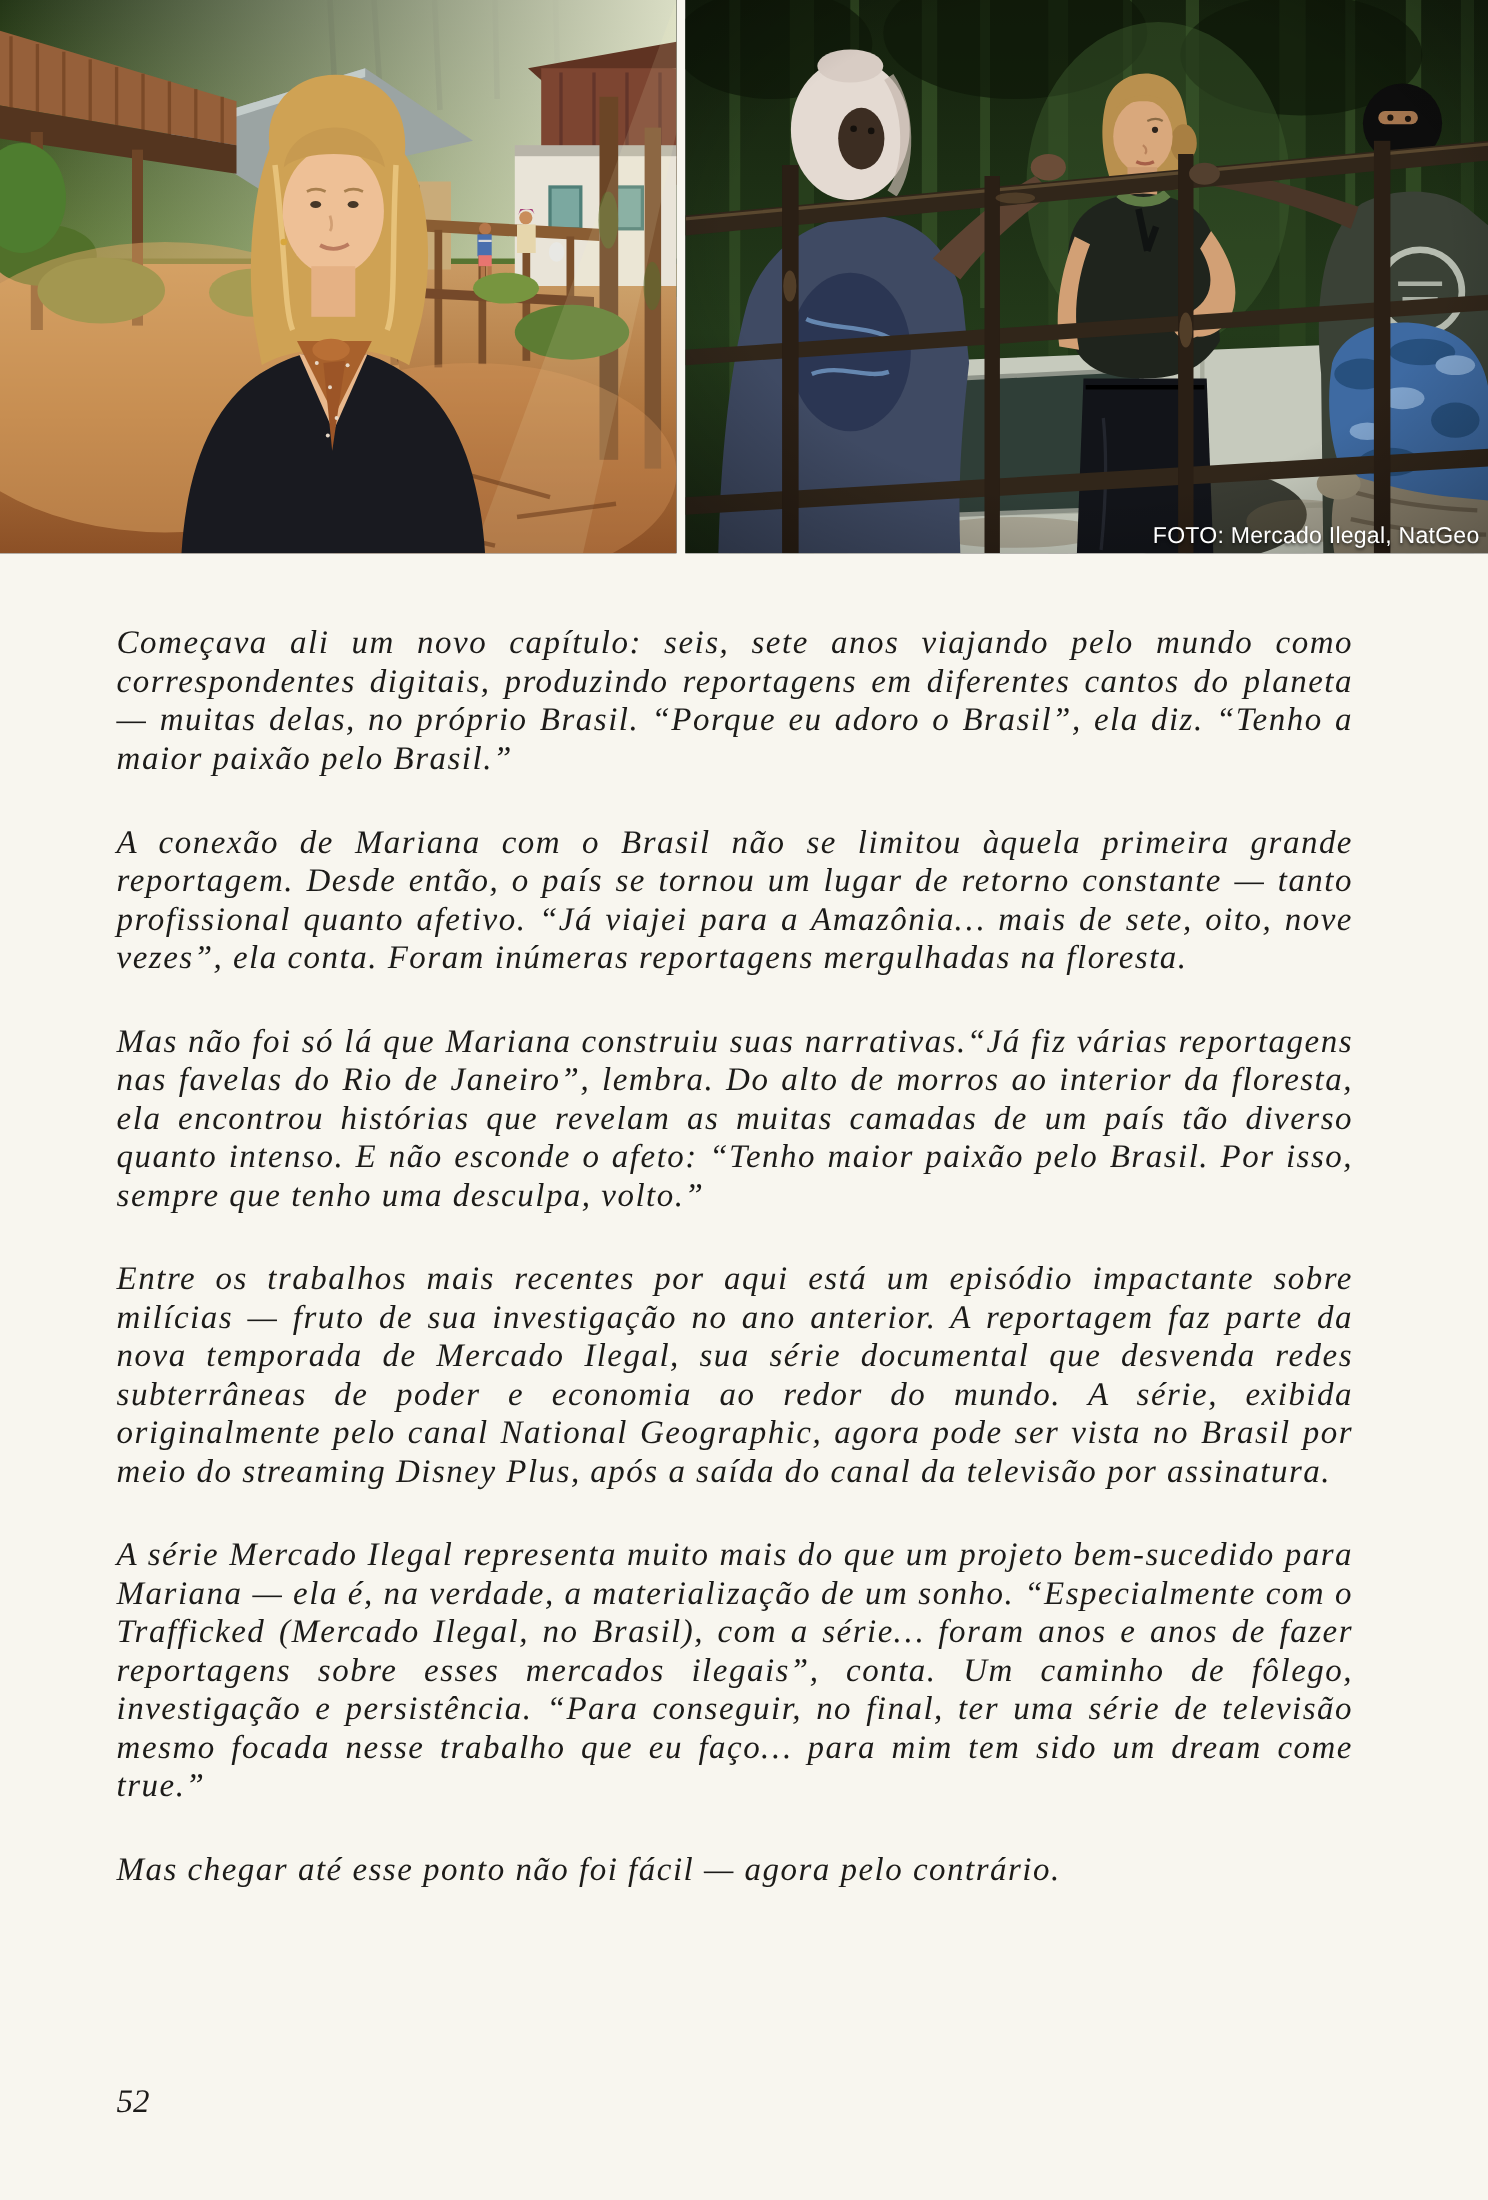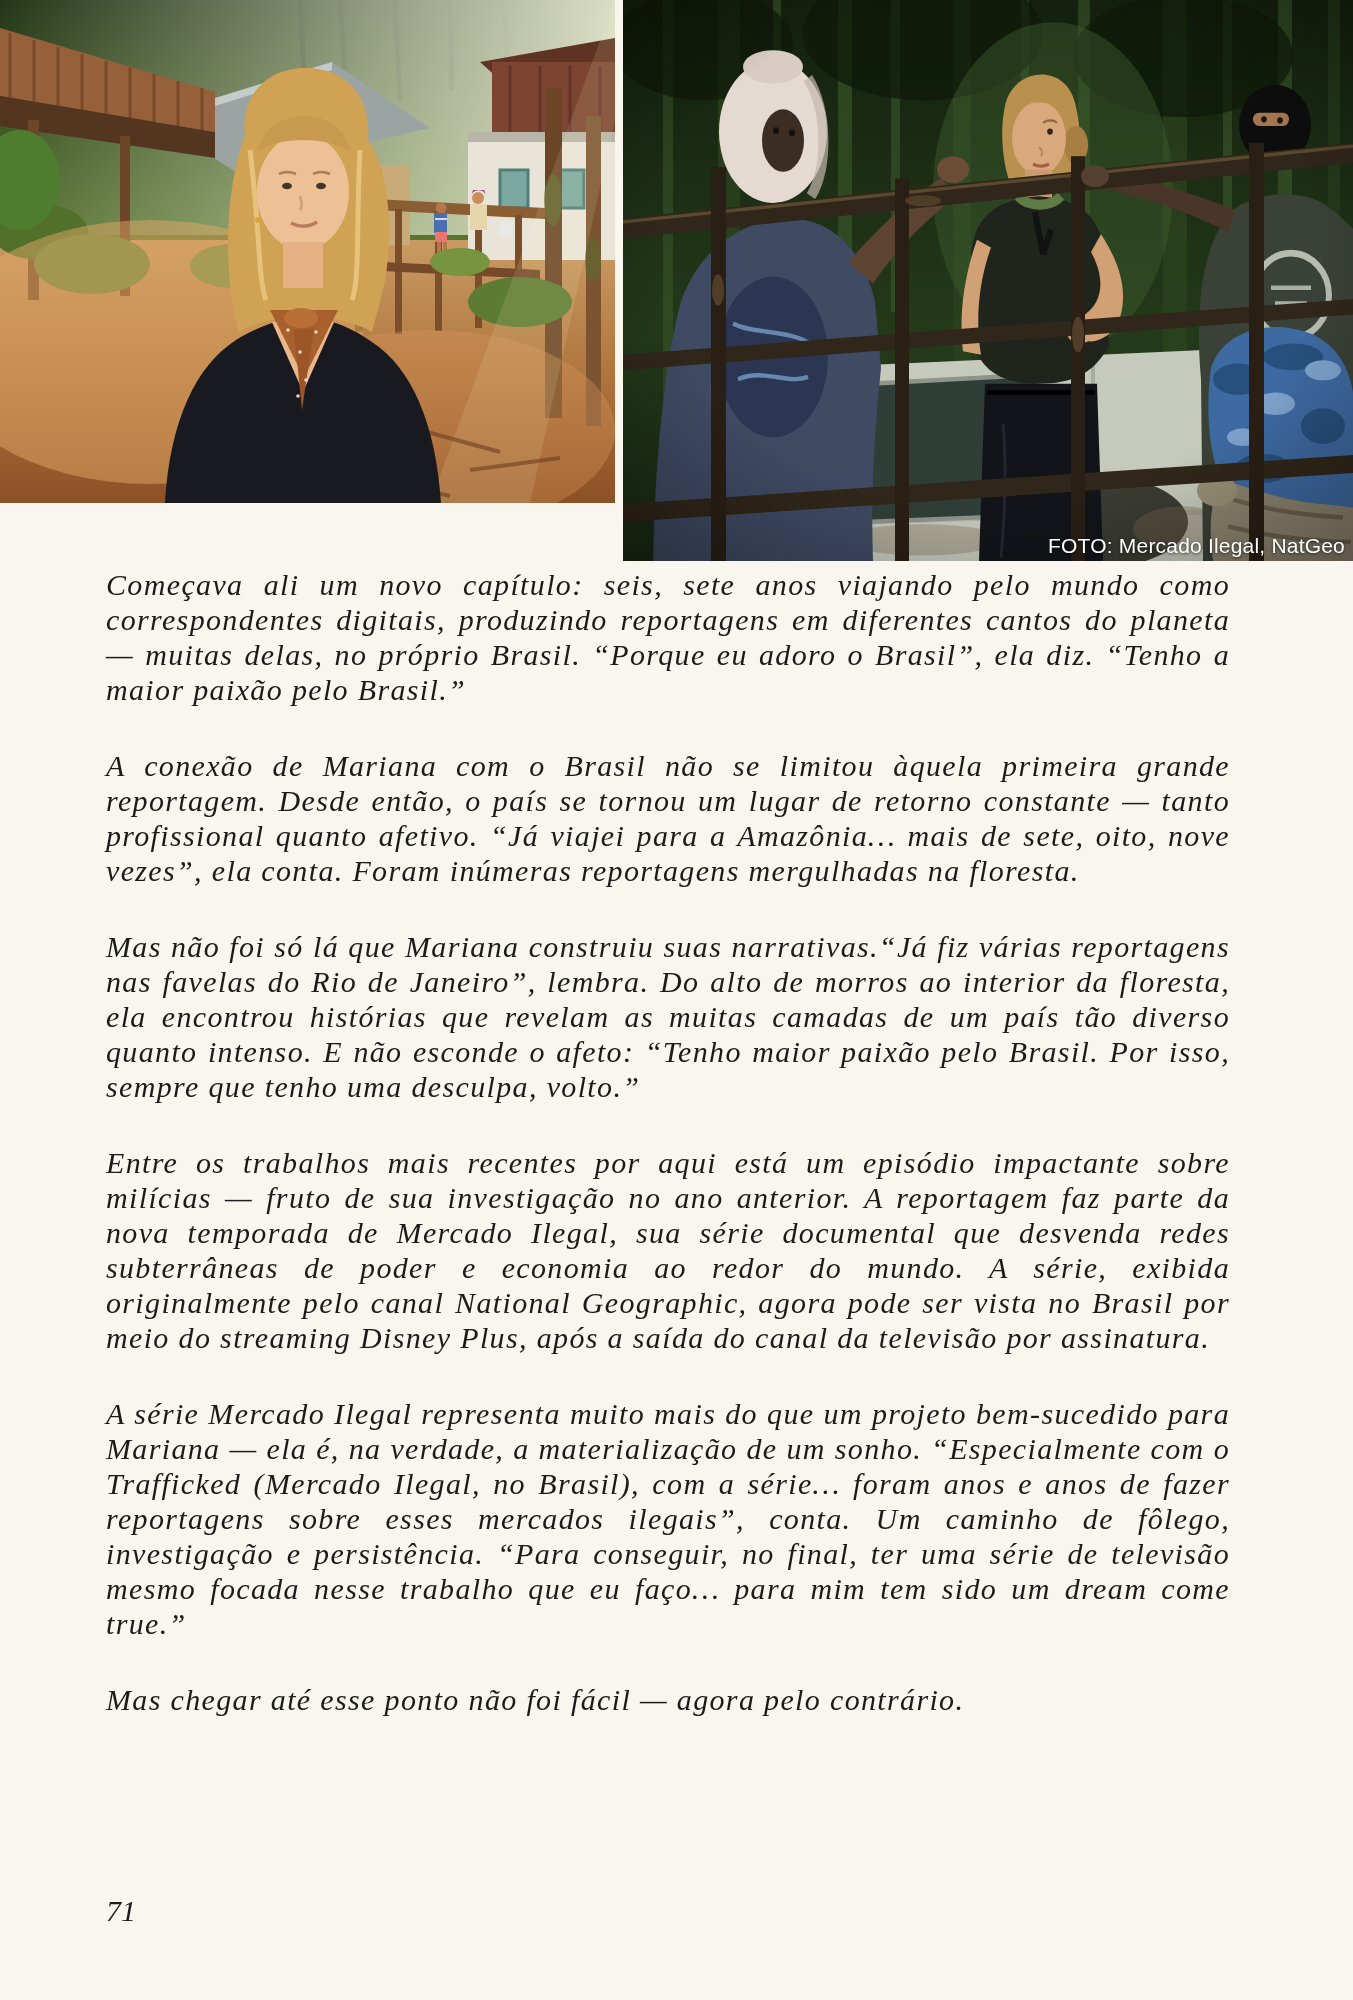--- a/index.html
+++ b/index.html
@@ -5,21 +5,21 @@
 <style>
   html,body{margin:0;padding:0}
   body{
     width:1353px;height:2000px;position:relative;overflow:hidden;
     background:#f8f6ef;color:#1c1b19;
     font-family:"Liberation Serif",serif;
   }
   .photo-row{position:absolute;top:0;left:0;width:1353px;height:503px;display:flex;gap:8px}
   figure.photo{margin:0;position:relative;overflow:hidden;background:#222}
   .photo-left{width:615px;height:503px}
-  .photo-right{width:730px;height:561px}
+  .photo-right{width:730px;height:503px}
   .photo svg{display:block;width:100%;height:100%}
   .photo-caption{
     position:absolute;right:8px;bottom:2px;
     font:400 21px/1.25 "Liberation Sans",sans-serif;
     color:#ffffff;letter-spacing:.2px;
     text-shadow:0 1px 3px rgba(0,0,0,.65);
     white-space:nowrap;
   }
   .article{position:absolute;left:106px;top:567px;width:1124px}
   .article p{
@@ -327,13 +327,13 @@
 
 <main class="article">
     <p>Começava ali um novo capítulo: seis, sete anos viajando pelo mundo como correspondentes digitais, produzindo reportagens em diferentes cantos do planeta — muitas delas, no próprio Brasil. “Porque eu adoro o Brasil”, ela diz. “Tenho a maior paixão pelo Brasil.”</p>
     <p>A conexão de Mariana com o Brasil não se limitou àquela primeira grande reportagem. Desde então, o país se tornou um lugar de retorno constante — tanto profissional quanto afetivo. “Já viajei para a Amazônia… mais de sete, oito, nove vezes”, ela conta. Foram inúmeras reportagens mergulhadas na floresta.</p>
     <p>Mas não foi só lá que Mariana construiu suas narrativas.“Já fiz várias reportagens nas favelas do Rio de Janeiro”, lembra. Do alto de morros ao interior da floresta, ela encontrou histórias que revelam as muitas camadas de um país tão diverso quanto intenso. E não esconde o afeto: “Tenho maior paixão pelo Brasil. Por isso, sempre que tenho uma desculpa, volto.”</p>
     <p>Entre os trabalhos mais recentes por aqui está um episódio impactante sobre milícias — fruto de sua investigação no ano anterior. A reportagem faz parte da nova temporada de Mercado Ilegal, sua série documental que desvenda redes subterrâneas de poder e economia ao redor do mundo. A série, exibida originalmente pelo canal National Geographic, agora pode ser vista no Brasil por meio do streaming Disney Plus, após a saída do canal da televisão por assinatura.</p>
     <p>A série Mercado Ilegal representa muito mais do que um projeto bem-sucedido para Mariana — ela é, na verdade, a materialização de um sonho. “Especialmente com o Trafficked (Mercado Ilegal, no Brasil), com a série… foram anos e anos de fazer reportagens sobre esses mercados ilegais”, conta. Um caminho de fôlego, investigação e persistência. “Para conseguir, no final, ter uma série de televisão mesmo focada nesse trabalho que eu faço… para mim tem sido um dream come true.”</p>
     <p>Mas chegar até esse ponto não foi fácil — agora pelo contrário.</p>
   </main>
 
-<div class="page-number">71</div>
+<div class="page-number">52</div>
 
 </body></html>

